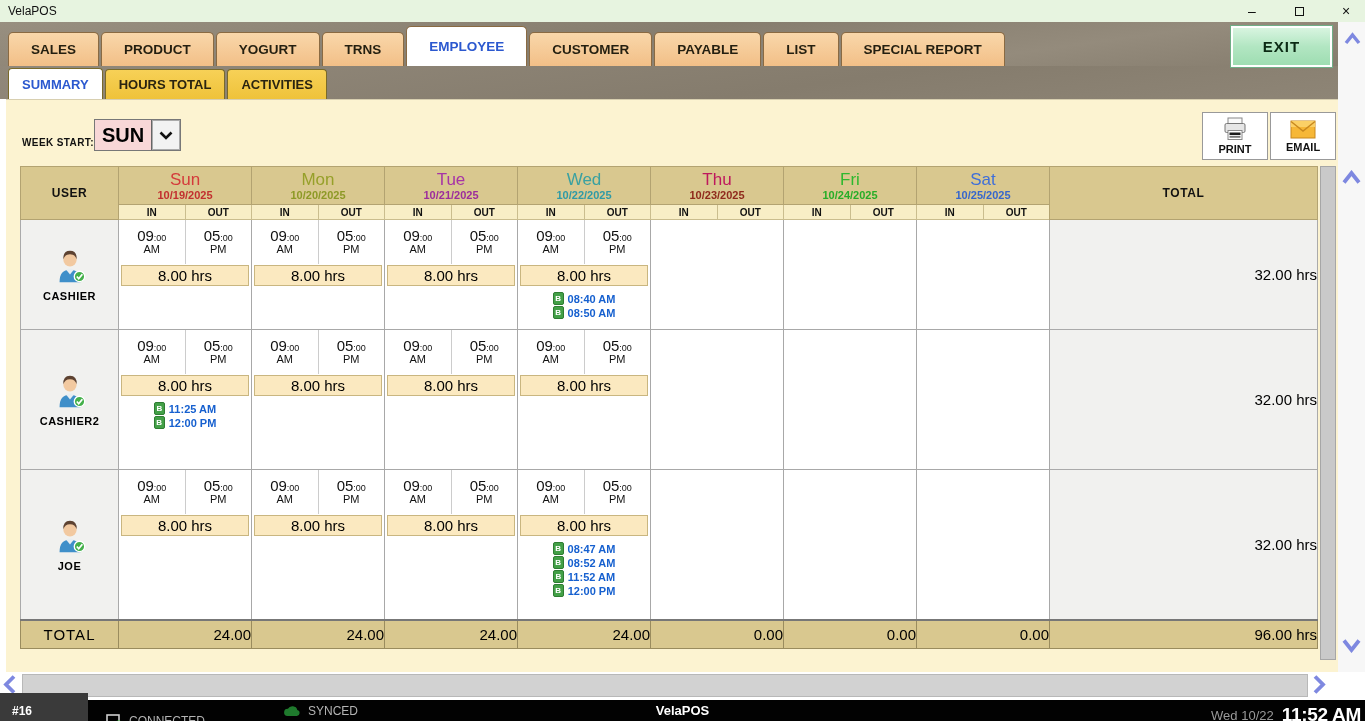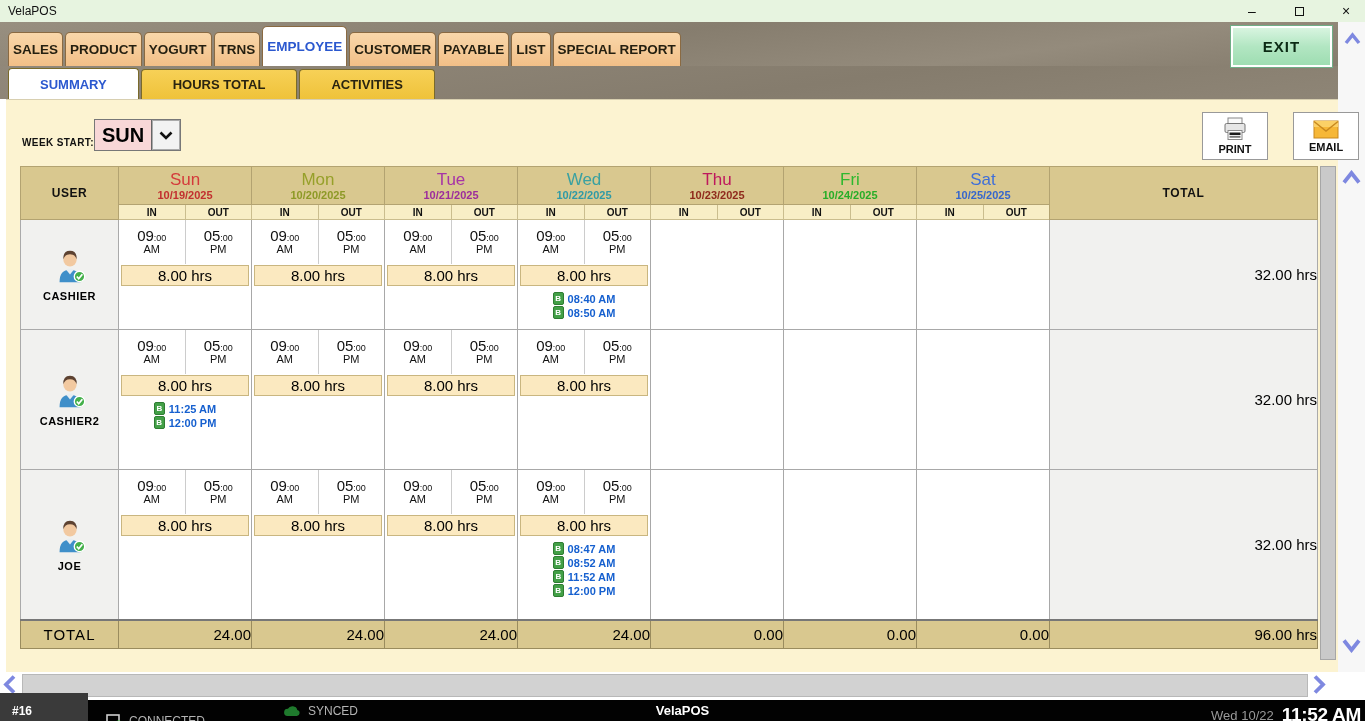--- a/index.html
+++ b/index.html
@@ -14,34 +14,34 @@
     align-items:center; gap:33px; }
   .win-btn { font-size:14px; color:#111; width:14px; text-align:center; line-height:22px; }
   .win-max { width:9px; height:9px; border:1.4px solid #111; display:inline-block; }
 
   
   .tabbar { position:absolute; left:0; top:22px; width:1338px; height:44px;
     background:linear-gradient(172deg,#988f80 0%,#867d6e 45%,#948b7c 75%,#857c6d 100%); }
   #main-tabs { position:absolute; left:8px; bottom:0; display:flex; align-items:flex-end; gap:2px; }
   .tab { height:34px; background:linear-gradient(#f9d7aa,#f2bf87);
     border:1px solid #8a6a42; border-bottom:none; border-radius:5px 5px 0 0;
-    display:flex; align-items:center; padding:0 4px; font-size:13.5px; font-weight:bold;
+    display:flex; align-items:center; padding:0 22px; font-size:13.5px; font-weight:bold;
     color:#241f10; white-space:nowrap; }
   .tab-active { height:40px; background:#fff; color:#2b58cf; }
   .exit-btn { position:absolute; left:1230px; top:25px; width:103px; height:43px;
     background:linear-gradient(180deg,#dcf6e3,#b2e6c2 50%,#9cdcb0);
     border:1px solid #6fae86; box-shadow:inset 0 0 0 2px #ffffff;
     display:flex; align-items:center; justify-content:center;
     font-size:15px; font-weight:bold; letter-spacing:1px; color:#0b2a14; z-index:5; }
   .subtabbar { position:absolute; left:0; top:66px; width:1338px; height:33px;
     background:linear-gradient(172deg,#91887a 0%,#857c6d 60%,#8e8576 100%); }
   #sub-tabs { position:absolute; left:8px; bottom:0; display:flex; align-items:flex-end; gap:2px; }
   .subtab { height:30px; background:linear-gradient(#f7d157,#efc23a);
     border:1px solid #7a6a2a; border-bottom:none; border-radius:4px 4px 0 0;
-    padding:0 31px; font-size:13px; font-weight:bold; color:#2a2410;
+    padding:0 13px; font-size:13px; font-weight:bold; color:#2a2410;
     display:flex; align-items:center; white-space:nowrap; }
   .subtab-active { background:#fff; color:#2b58cf; height:31px; }
   .right-gutter { position:absolute; left:1338px; top:22px; width:27px; height:650px; background:#f7f7f7; }
 
   
   .content { position:absolute; left:6px; top:99px; width:1332px; height:573px;
     background:#fcf3d1; border-top:1px solid #d8cfb0; }
 
   .ws-label { position:absolute; left:16px; top:37px; font-size:10px; font-weight:bold;
     color:#111; letter-spacing:0.4px; }
@@ -57,21 +57,21 @@
   .nav-arrow { width:28px; height:38px; display:flex; align-items:center; justify-content:center; }
   .date-btn { flex:1; height:39px; margin:0 12px; background:#f7c522;
     border-top:1px solid #fce08a; border-left:1px solid #fce08a;
     border-right:3px solid #8d8d8d; border-bottom:4px solid #8d8d8d;
     display:flex; align-items:center; justify-content:center;
     font-size:17px; font-weight:bold; color:#000; }
 
   .print-btn,.email-btn { position:absolute; top:12px; width:66px; height:48px; background:#fff;
     border:1px solid #999; display:flex; flex-direction:column; align-items:center;
     justify-content:center; gap:2px; font-size:11px; font-weight:bold; color:#111; }
-  .print-btn { left:1196px; } .email-btn { left:1264px;margin-left:23px; }
+  .print-btn { left:1196px; } .email-btn { left:1264px; }
 
   
   #grid { position:absolute; left:14px; top:66px; width:1298px; border-collapse:collapse;
     table-layout:fixed; background:#fff; border:1px solid #8f8f8f; }
   #grid th, #grid td { padding:0; }
   .user-h,.total-h { background:#d9c88f; font-size:12px; font-weight:bold; letter-spacing:0.6px;
     color:#111; border:1px solid #b3a371; text-align:center; vertical-align:middle; }
   .day-h { background:#d9c88f; border:1px solid #b3a371; height:38px; text-align:center;
     vertical-align:middle; }
   .day-name { font-size:17px; line-height:19px; font-weight:400; }

